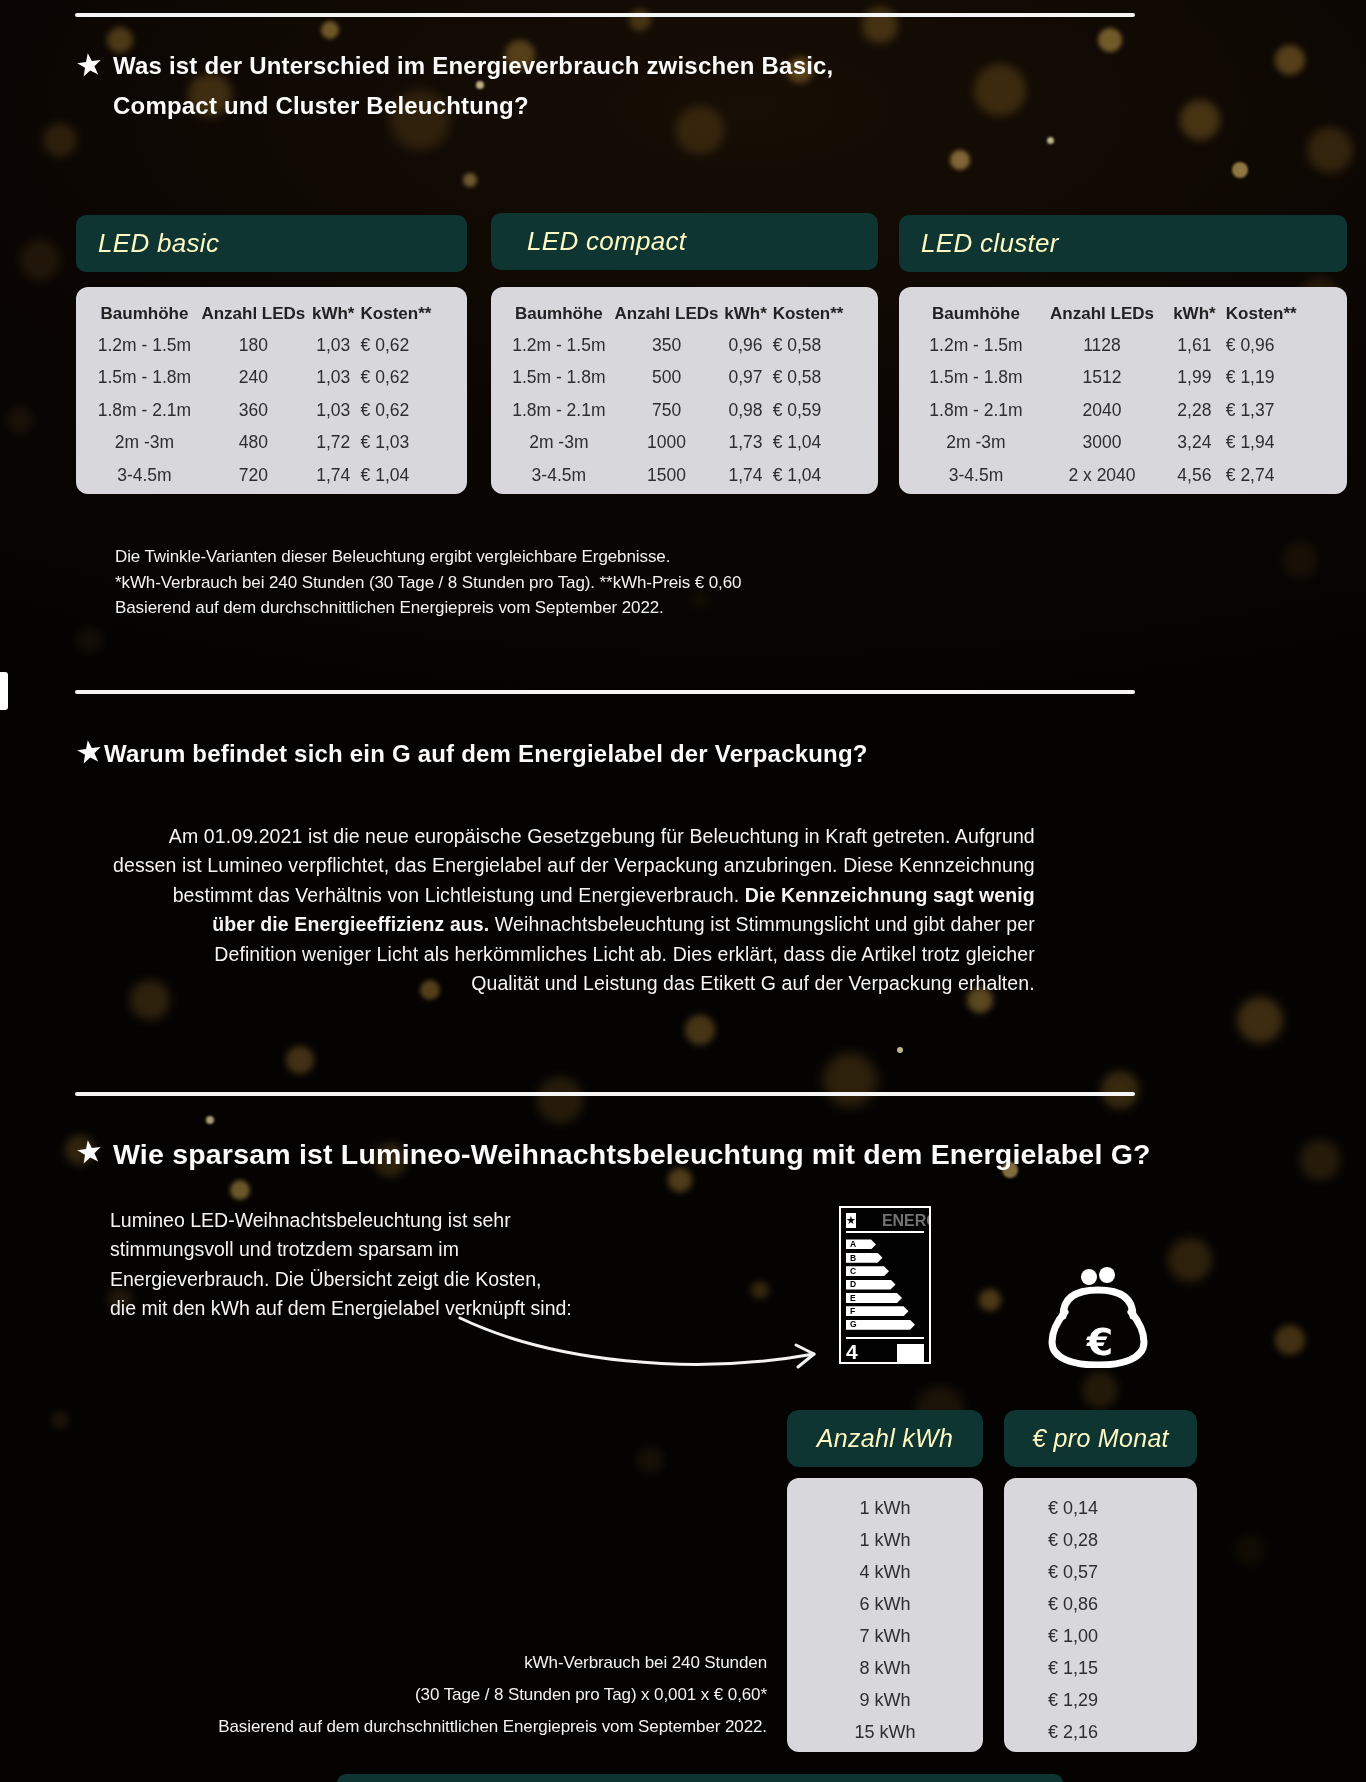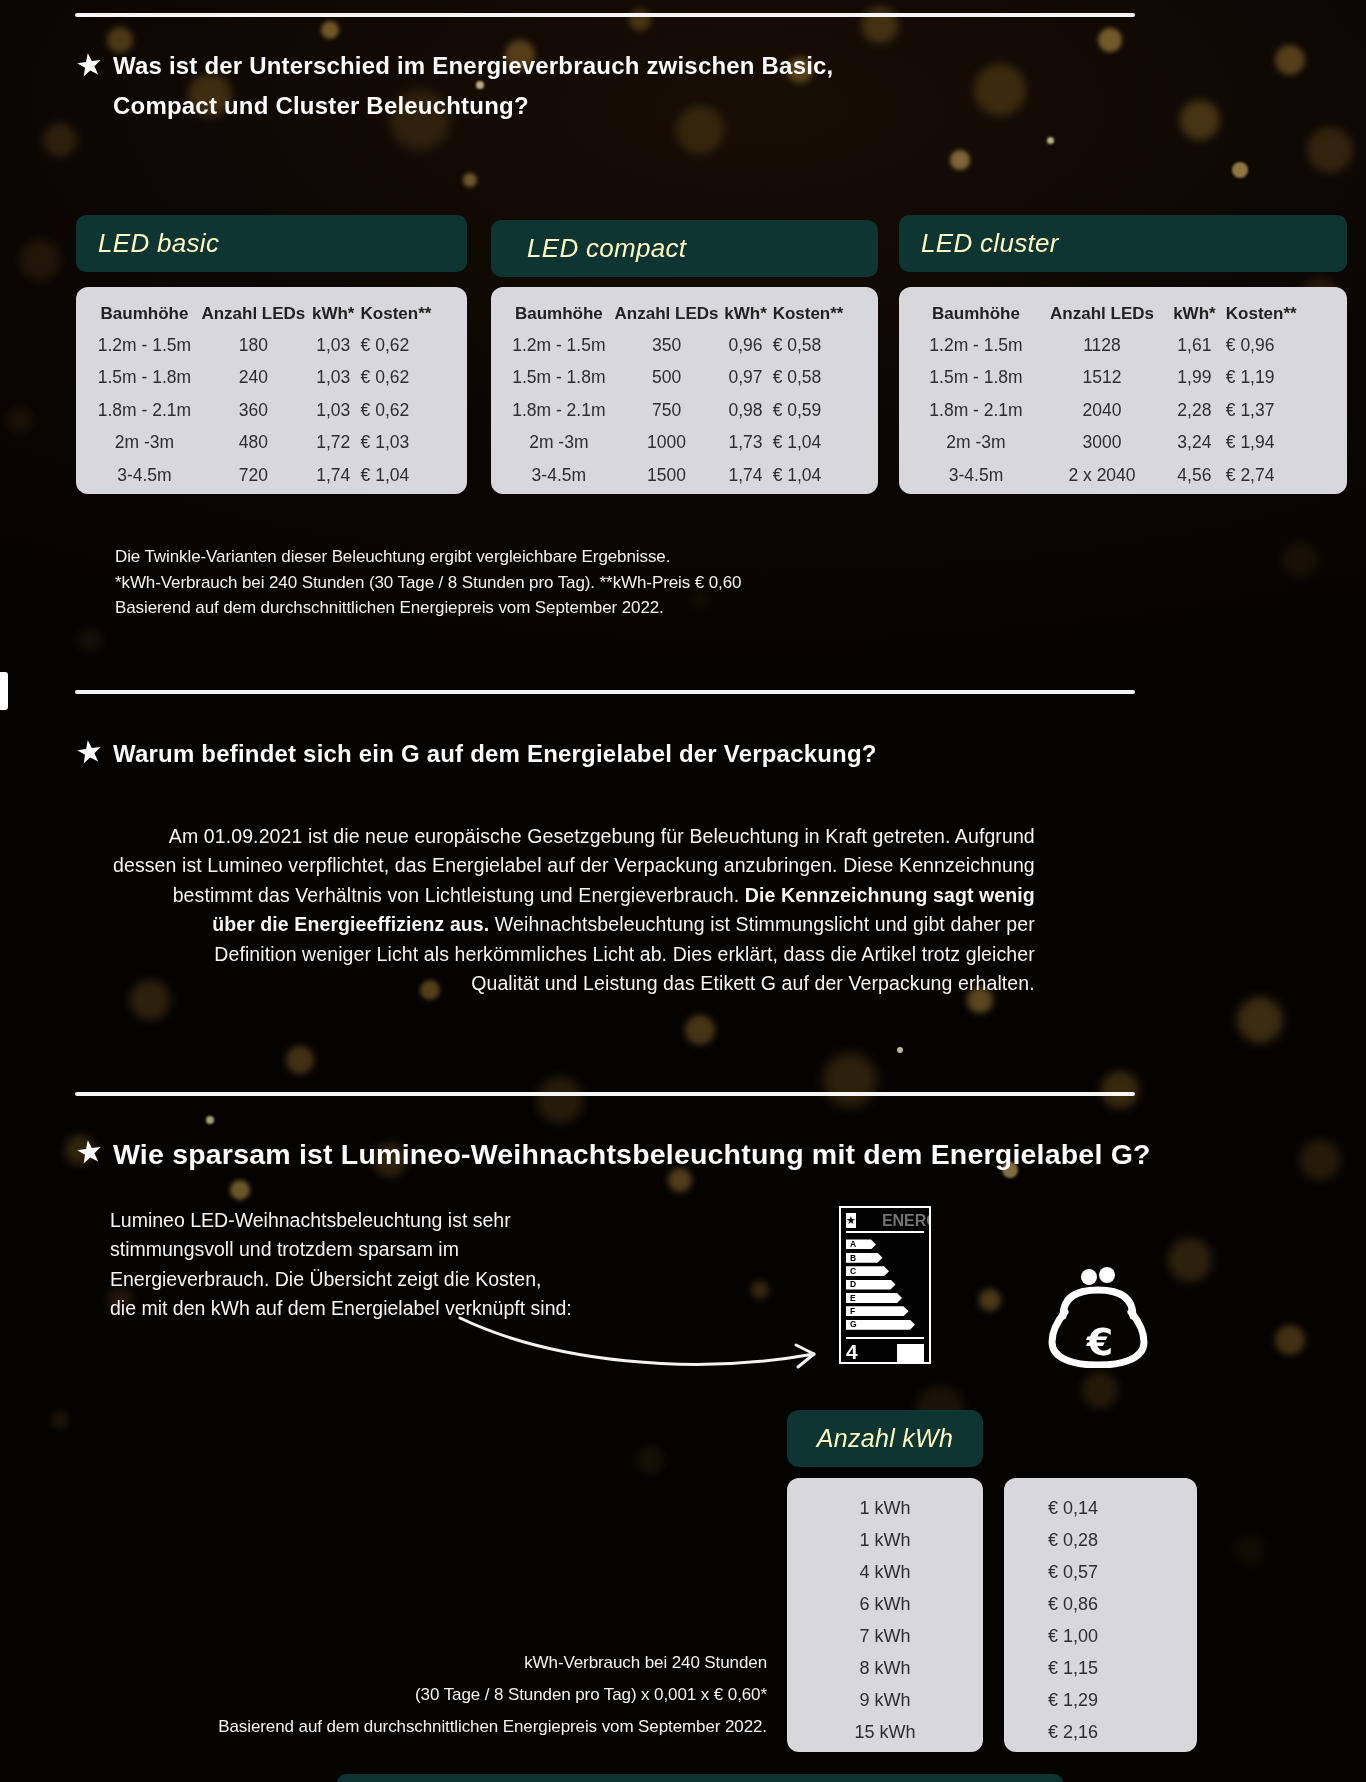--- a/index.html
+++ b/index.html
@@ -131,21 +131,21 @@
       </svg>
   </div>
   <div class="z" style="left:113px;top:46px;">
     <h1><span>Was ist der Unterschied im Energieverbrauch zwischen Basic,</span><br>
         <span>Compact und Cluster Beleuchtung?</span></h1>
   </div>
 
   <div class="z tealcard t1" style="top:215px;">
     <span class="ttl">LED basic</span>
     </div>
-  <div class="z tealcard t2" style="top:220px;padding-left:36px;">
+  <div class="z tealcard t2" style="top:213px;padding-left:36px;">
     <span class="ttl">LED compact</span>
     </div>
   <div class="z tealcard t3" style="top:215px;">
     <span class="ttl">LED cluster</span>
     </div>
 
   <div class="z graycard tbody t1" style="top:287px;height:207px;">
       <div class="trow thead">
         <span class="c0">Baumhöhe</span>
         <span class="c1">Anzahl LEDs</span>
@@ -266,21 +266,21 @@
       <div class="line">Basierend auf dem durchschnittlichen Energiepreis vom September 2022.</div>
     </div>
 
   <div class="z divider" style="top:690px;"></div>
 
   <div class="z" style="left:76px;top:739px;">
     <svg class="star-ic" viewBox="0 0 26 26">
         <polygon fill="#ffffff" transform="rotate(-8 13 13)" points="13,1 15.82,9.12 24.41,9.29 17.57,14.48 20.05,22.71 13,17.8 5.95,22.71 8.43,14.48 1.59,9.29 10.18,9.12"></polygon>
       </svg>
   </div>
-  <div class="z" style="left:113px;top:734px;">
+  <div class="z" style="left:104px;top:734px;">
     <h1>Warum befindet sich ein G auf dem Energielabel der Verpackung?</h1>
   </div>
   <div class="z para" style="left:113px;top:822px;">
       <div class="pline"><span>Am 01.09.2021 ist die neue europäische Gesetzgebung für Beleuchtung in Kraft getreten. Aufgrund</span></div>
       <div class="pline"><span>dessen ist Lumineo verpflichtet, das Energielabel auf der Verpackung anzubringen. Diese Kennzeichnung</span></div>
       <div class="pline"><span>bestimmt das Verhältnis von Lichtleistung und Energieverbrauch. </span><span class="bold">Die Kennzeichnung sagt wenig</span></div>
       <div class="pline"><span class="bold">über die Energieeffizienz aus.</span><span> Weihnachtsbeleuchtung ist Stimmungslicht und gibt daher per</span></div>
       <div class="pline"><span>Definition weniger Licht als herkömmliches Licht ab. Dies erklärt, dass die Artikel trotz gleicher</span></div>
       <div class="pline"><span>Qualität und Leistung das Etikett G auf der Verpackung erhalten.</span></div>
     </div>
@@ -348,20 +348,23 @@
   <svg class="z" style="left:1048px;top:1264px;" width="100" height="104" viewBox="0 0 100 104">
     <circle cx="41" cy="13" r="8" fill="#fff"></circle>
     <circle cx="59" cy="11" r="8" fill="#fff"></circle>
     <path d="M15 52 Q15 26 50 26 Q85 26 85 52" fill="none" stroke="#fff" stroke-width="7" stroke-linecap="round"></path>
     <path d="M17 48 C7 60 4 69 4 78 C4 95 26 101 50 101 C74 101 96 95 96 78 C96 69 93 60 83 48" fill="none" stroke="#fff" stroke-width="7" stroke-linecap="round"></path>
     <text x="52" y="91" text-anchor="middle" fill="#fff" font-size="38" font-weight="bold" font-family="'DejaVu Sans',sans-serif">€</text>
   </svg>
 
   <div class="z tealcard bt-head" style="left:787px;top:1410px;width:196px;">
     <span class="ttl">Anzahl kWh</span>
+    </div>
+  <div class="z tealcard bt-head" style="left:1004px;top:1410px;width:193px;">
+    <span class="ttl">€ pro Monat</span>
     </div>
 
   <div class="z graycard bt-body kwh-body" style="left:787px;top:1478px;width:196px;height:274px;">
       <div class="rrow">1 kWh</div>
       <div class="rrow">1 kWh</div>
       <div class="rrow">4 kWh</div>
       <div class="rrow">6 kWh</div>
       <div class="rrow">7 kWh</div>
       <div class="rrow">8 kWh</div>
       <div class="rrow">9 kWh</div>

